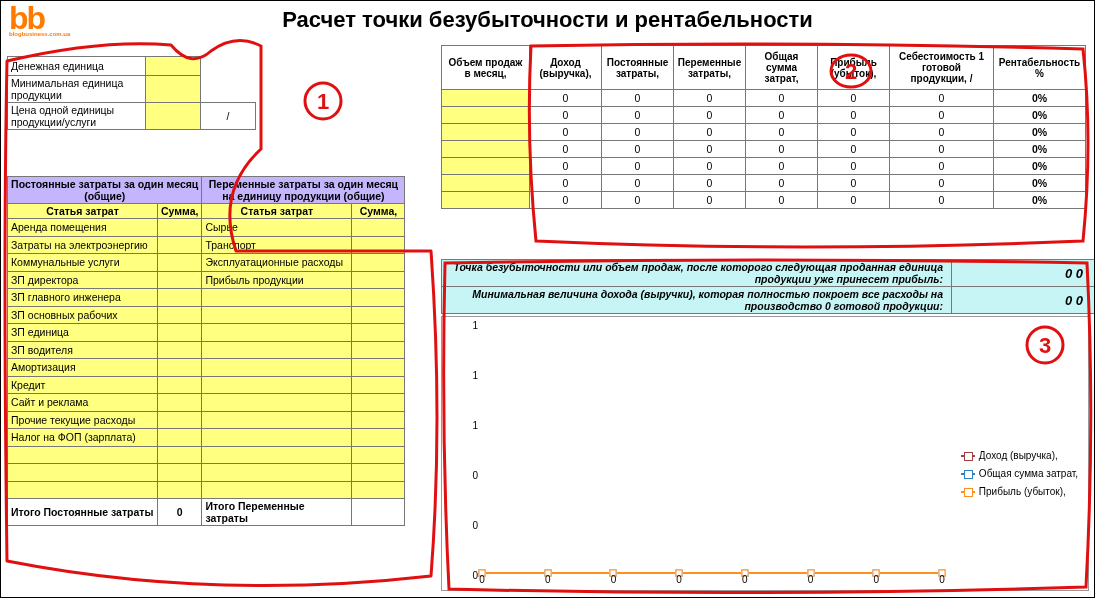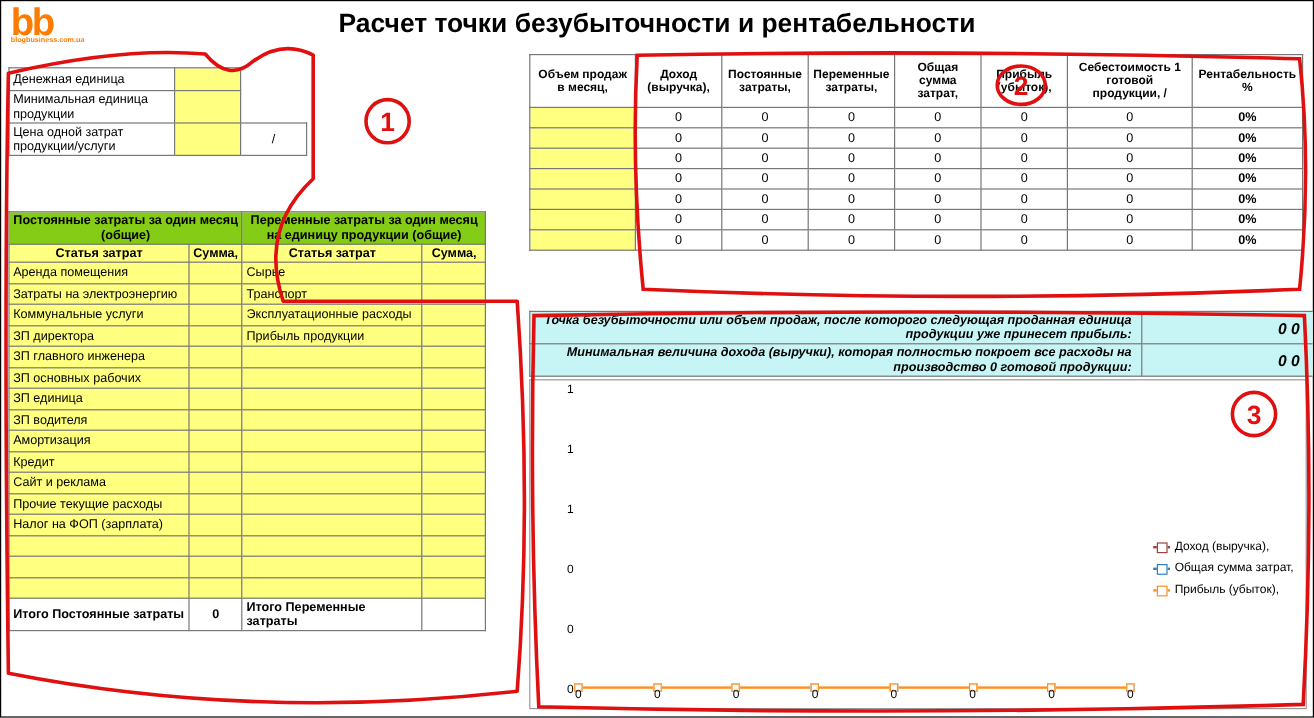--- a/index.html
+++ b/index.html
@@ -61,21 +61,21 @@
     position: absolute;
     top: 175px;
     left: 6px;
   }
   .costs th { background: #ffff80; font-weight: bold; text-align: center; }
   .costs .cat { width: 150px; background: #ffff80; }
   .costs .sum { width: 43px; background: #ffff80; }
   .costs .cat2 { width: 150px; background: #ffff80; }
   .costs .sum2 { width: 53px; background: #ffff80; }
   .costs .total td { background: #fff; font-weight: bold; height: 26px; }
-  .costs .hdr td { background: #84cc16; font-weight: bold; text-align: center; height: 26px; }
+  .costs .hdr td { background: #c4b5fd; font-weight: bold; text-align: center; height: 26px; }
   .costs td { height: 17.5px; }
   .results {
     position: absolute;
     top: 44px;
     left: 440px;
     padding-left: 16px;
   }
   .results th {
     background: #fff;
     font-weight: bold;
@@ -187,21 +187,21 @@
   <tbody>
       <tr>
     <td class="lbl">Денежная единица</td>
     <td class="val"></td>
   </tr>
   <tr>
     <td class="lbl">Минимальная единица продукции</td>
     <td class="val"></td>
   </tr>
   <tr>
-    <td class="lbl">Цена одной затрат продукции/услуги</td>
+    <td class="lbl">Цена одной единицы продукции/услуги</td>
     <td class="val"></td>
     <td class="slash">/</td>
   </tr>
 </tbody>
   </table>
 
 <table class="costs">
   <tbody>
       <tr class="hdr">
     <td colspan="2">Постоянные затраты за один месяц (общие)</td>

